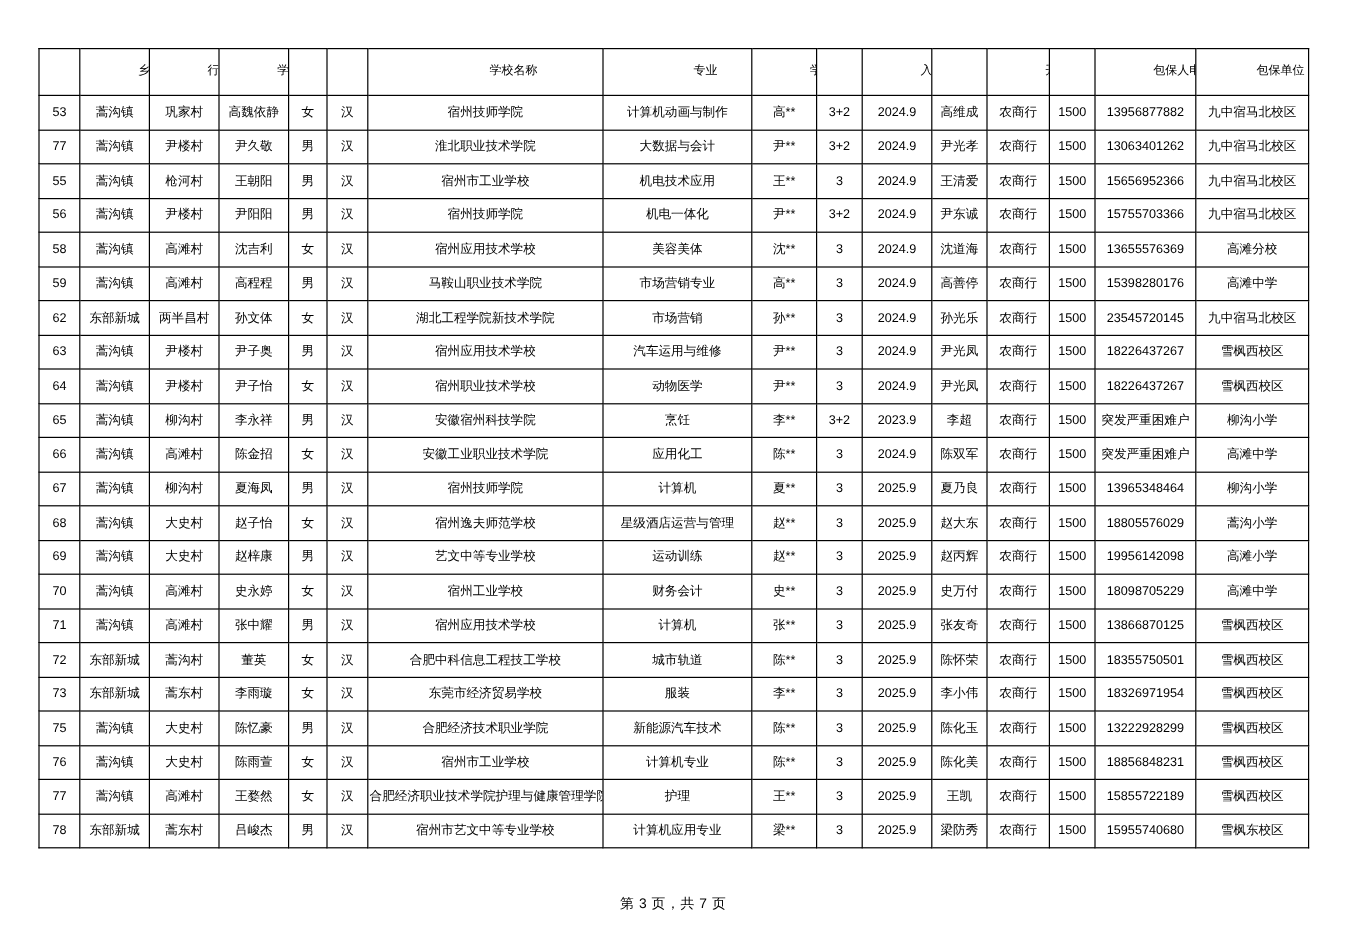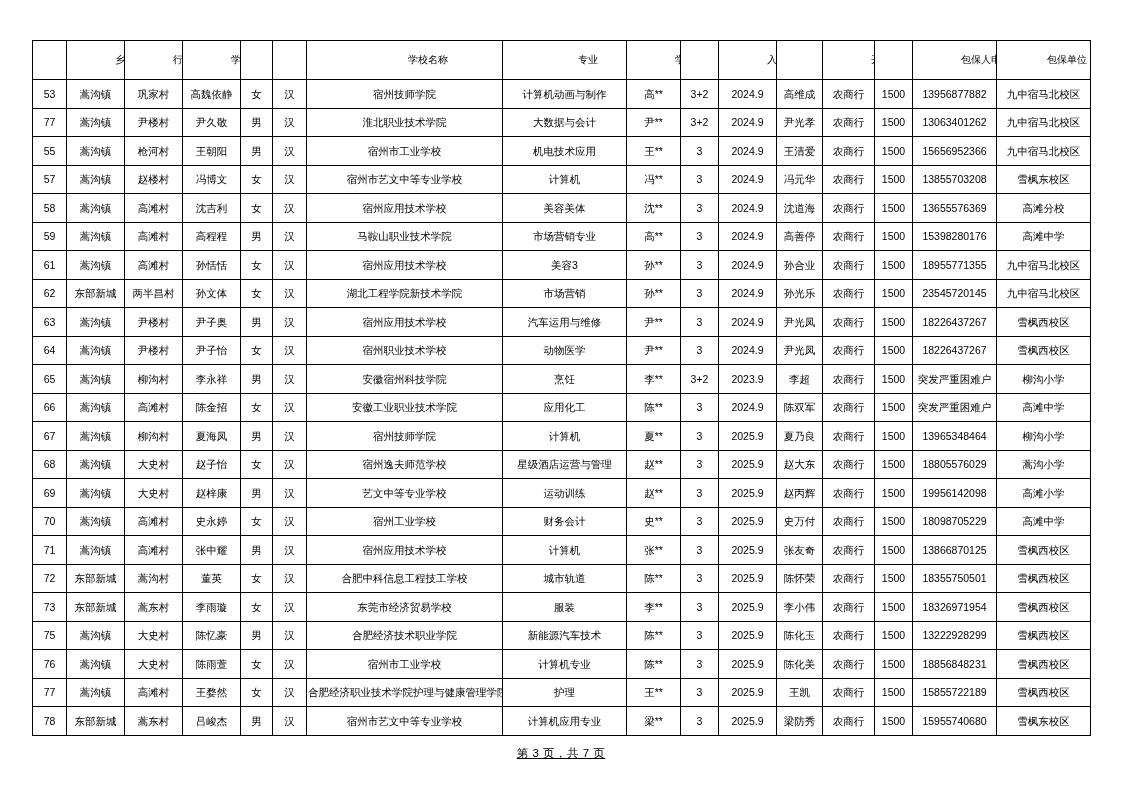--- a/index.html
+++ b/index.html
@@ -66,21 +66,20 @@
   col.c-unit    { width: 94px; }
 
   .footer {
     position: absolute;
     left: 0;
     right: 0;
     bottom: 32px;
     text-align: center;
     font-size: 11.5px;
     letter-spacing: 0.5px;
-    text-decoration: underline;
   }
   .small-wrap {
     white-space: normal;
     line-height: 1.05;
   }
 </style>
 </head>
 <body>
 
 <div class="page">
@@ -172,36 +171,36 @@
           <td>王**</td>
           <td>3</td>
           <td>2024.9</td>
           <td>王清爱</td>
           <td>农商行</td>
           <td>1500</td>
           <td>15656952366</td>
           <td>九中宿马北校区</td>
         </tr>
         <tr>
-          <td>57</td>
-          <td>蒿沟镇</td>
-          <td>赵楼村</td>
-          <td>冯博文</td>
-          <td>女</td>
-          <td>汉</td>
-          <td>宿州市艺文中等专业学校</td>
-          <td>计算机</td>
-          <td>冯**</td>
-          <td>3</td>
-          <td>2024.9</td>
-          <td>冯元华</td>
-          <td>农商行</td>
-          <td>1500</td>
-          <td>13855703208</td>
-          <td>雪枫东校区</td>
+          <td>56</td>
+          <td>蒿沟镇</td>
+          <td>尹楼村</td>
+          <td>尹阳阳</td>
+          <td>男</td>
+          <td>汉</td>
+          <td>宿州技师学院</td>
+          <td>机电一体化</td>
+          <td>尹**</td>
+          <td>3+2</td>
+          <td>2024.9</td>
+          <td>尹东诚</td>
+          <td>农商行</td>
+          <td>1500</td>
+          <td>15755703366</td>
+          <td>九中宿马北校区</td>
         </tr>
         <tr>
           <td>58</td>
           <td>蒿沟镇</td>
           <td>高滩村</td>
           <td>沈吉利</td>
           <td>女</td>
           <td>汉</td>
           <td>宿州应用技术学校</td>
           <td>美容美体</td>
@@ -224,38 +223,20 @@
           <td>马鞍山职业技术学院</td>
           <td>市场营销专业</td>
           <td>高**</td>
           <td>3</td>
           <td>2024.9</td>
           <td>高善停</td>
           <td>农商行</td>
           <td>1500</td>
           <td>15398280176</td>
           <td>高滩中学</td>
-        </tr>
-        <tr>
-          <td>61</td>
-          <td>蒿沟镇</td>
-          <td>高滩村</td>
-          <td>孙恬恬</td>
-          <td>女</td>
-          <td>汉</td>
-          <td>宿州应用技术学校</td>
-          <td>美容3</td>
-          <td>孙**</td>
-          <td>3</td>
-          <td>2024.9</td>
-          <td>孙合业</td>
-          <td>农商行</td>
-          <td>1500</td>
-          <td>18955771355</td>
-          <td>九中宿马北校区</td>
         </tr>
         <tr>
           <td>62</td>
           <td>东部新城</td>
           <td>两半昌村</td>
           <td>孙文体</td>
           <td>女</td>
           <td>汉</td>
           <td>湖北工程学院新技术学院</td>
           <td>市场营销</td>

